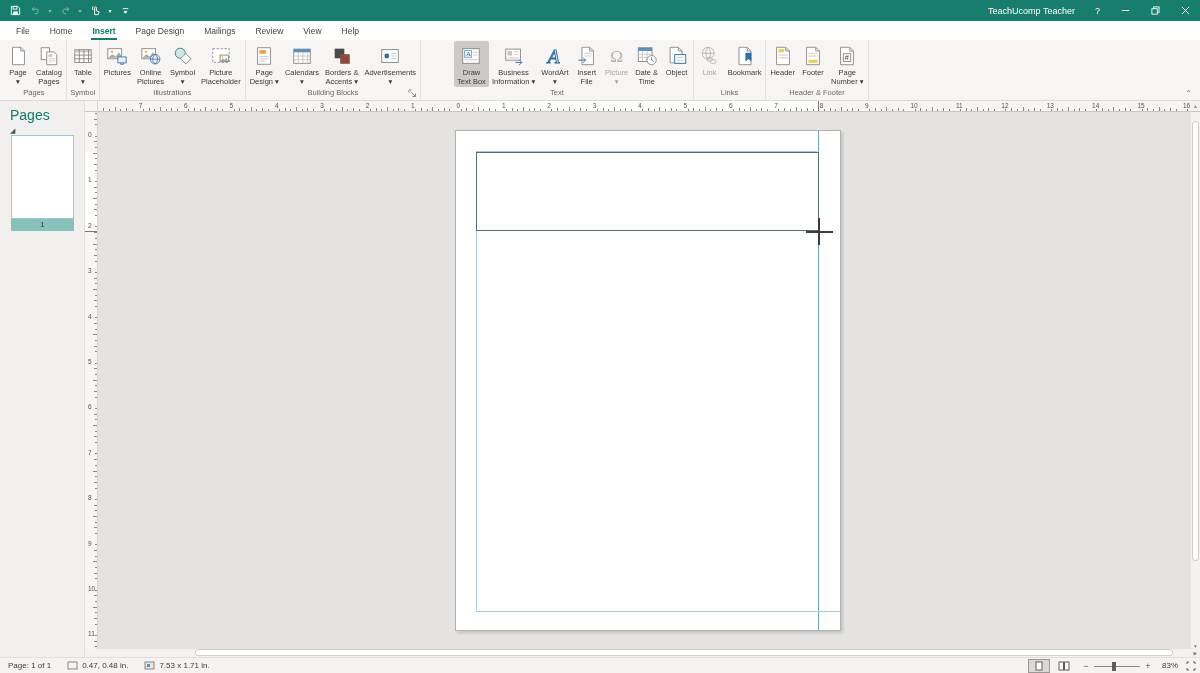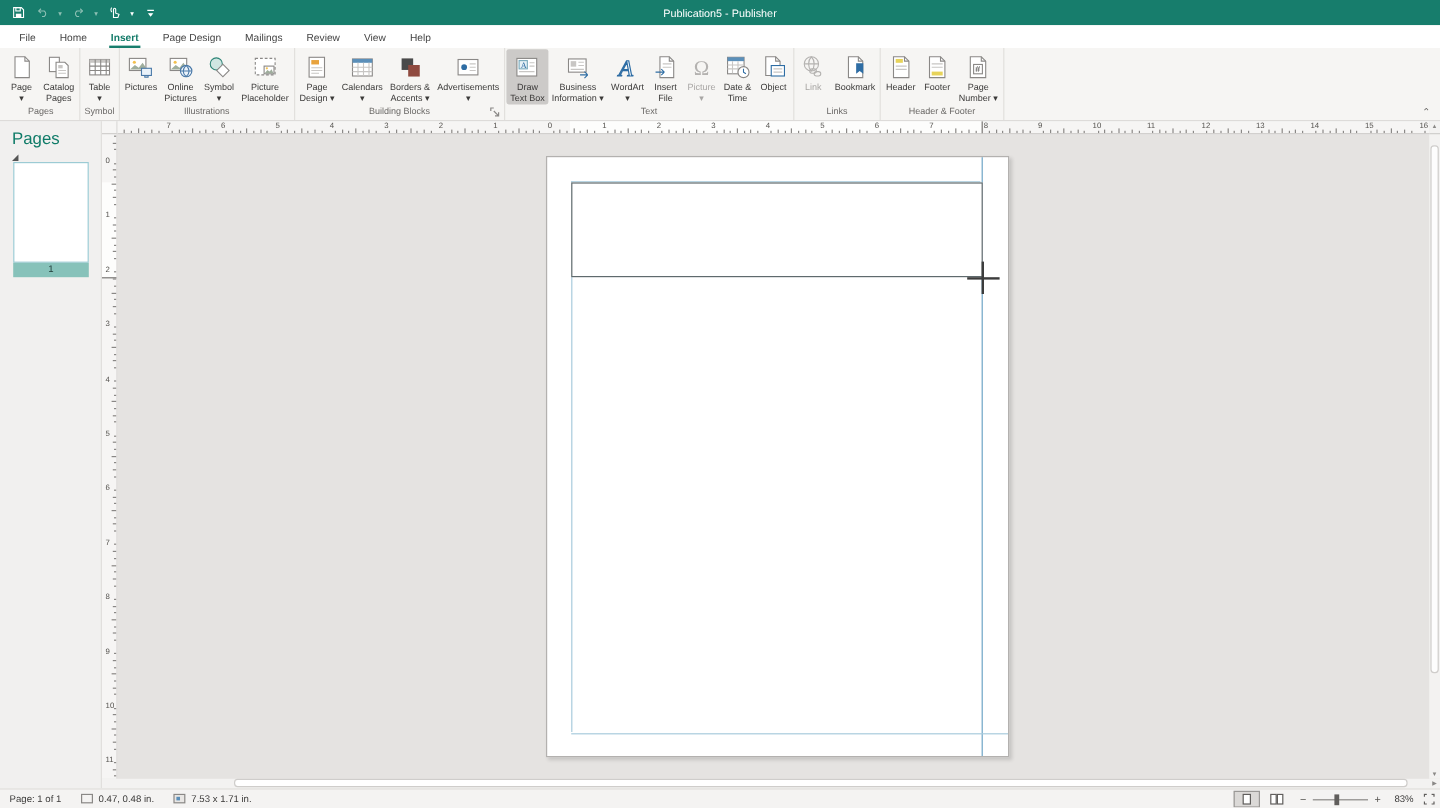--- a/index.html
+++ b/index.html
@@ -31,21 +31,21 @@
   
   #ribbon { position:absolute; left:0; top:40px; width:1200px; height:61px; background:#f6f5f3;
     border-bottom:1px solid #dddbd9; display:flex; align-items:stretch; padding-left:2px; }
   .rgroup { position:relative; display:flex; flex-direction:column; border-right:1px solid #e2e0dd; padding:1px 1px 0 1px; }
   .rgroup-buttons { flex:1; display:flex; justify-content:center; align-items:stretch; }
   .rgroup-label { height:13px; text-align:center; font-size:7.5px; color:#6a6866; line-height:12px; white-space:nowrap; }
   .rbtn { display:flex; flex-direction:column; align-items:center; padding:3px 3px 0 3px; border-radius:2px; min-width:26px; }
   .rbtn .ric { width:24px; height:24px; display:flex; align-items:center; justify-content:center; }
   .rbtn .ric svg { width:22px; height:22px; display:block; }
   .rbtn .rlines { text-align:center; font-size:7.5px; line-height:9px; color:#3b3a39; white-space:nowrap; }
-  .rbtn.active { background:#cccac8; }
+  .rbtn.active { background:#cccac8;margin-left:32px; }
   .rbtn.disabled .rlines { color:#a8a6a4; }
   .dialog-launcher { position:absolute; right:2px; bottom:1px; width:10px; height:10px; color:#8a8886; }
   .dialog-launcher svg { width:9px; height:9px; display:block; }
   #ribbon-collapse { position:absolute; right:8px; bottom:2px; font-size:8px; color:#6a6866; }
   
   #workarea { position:absolute; left:0; top:101px; width:1200px; height:556px; display:flex; }
   #pages-panel { width:85px; background:#f1f0ef; border-right:1px solid #e1dfdd; position:relative; }
   #pages-title { color:#0f7b68; font-size:14px; padding:6px 0 0 10px; }
   #pages-collapse { position:absolute; left:10px; top:26px; font-size:7px; color:#555; }
   #page-thumb { position:absolute; left:11px; top:34px; width:63px; height:84px; background:#fff;
@@ -147,21 +147,40 @@
         <span class="qat-btn qat-caret">▾</span>
         <span class="qat-btn">
           <span>
             <svg viewBox="0 0 12 12" stroke="#fff">
               <path d="M3 4h6"></path>
               <path d="M4.5 7l1.5 2 1.5-2z" fill="#fff"></path>
             </svg>
           </span>
         </span>
       </div>
-    <div id="title-center">Publication5 -  Publisher</div>
+    <div id="title-right">
+      <span class="tb-item">TeachUcomp Teacher</span>
+      <span class="tb-item">?</span>
+      <span class="win-btn">
+          <svg viewBox="0 0 10 10">
+            <path d="M1 5h8" stroke="#fff" stroke-width="1"></path>
+          </svg>
+        </span>
+      <span class="win-btn">
+          <svg viewBox="0 0 10 10" fill="none" stroke="#fff" stroke-width="1">
+            <rect x="3" y="1" width="6" height="6"></rect>
+            <rect x="1" y="3" width="6" height="6" fill="#177d6c"></rect>
+          </svg>
+        </span>
+      <span class="win-btn">
+          <svg viewBox="0 0 10 10">
+            <path d="M1 1l8 8M9 1l-8 8" stroke="#fff" stroke-width="1"></path>
+          </svg>
+        </span>
+    </div>
   </div>
 
   <div id="tabrow">
       <div class="tab"><span>File</span></div>
       <div class="tab"><span>Home</span></div>
       <div class="tab active"><span>Insert</span></div>
       <div class="tab"><span>Page Design</span></div>
       <div class="tab"><span>Mailings</span></div>
       <div class="tab"><span>Review</span></div>
       <div class="tab"><span>View</span></div>

